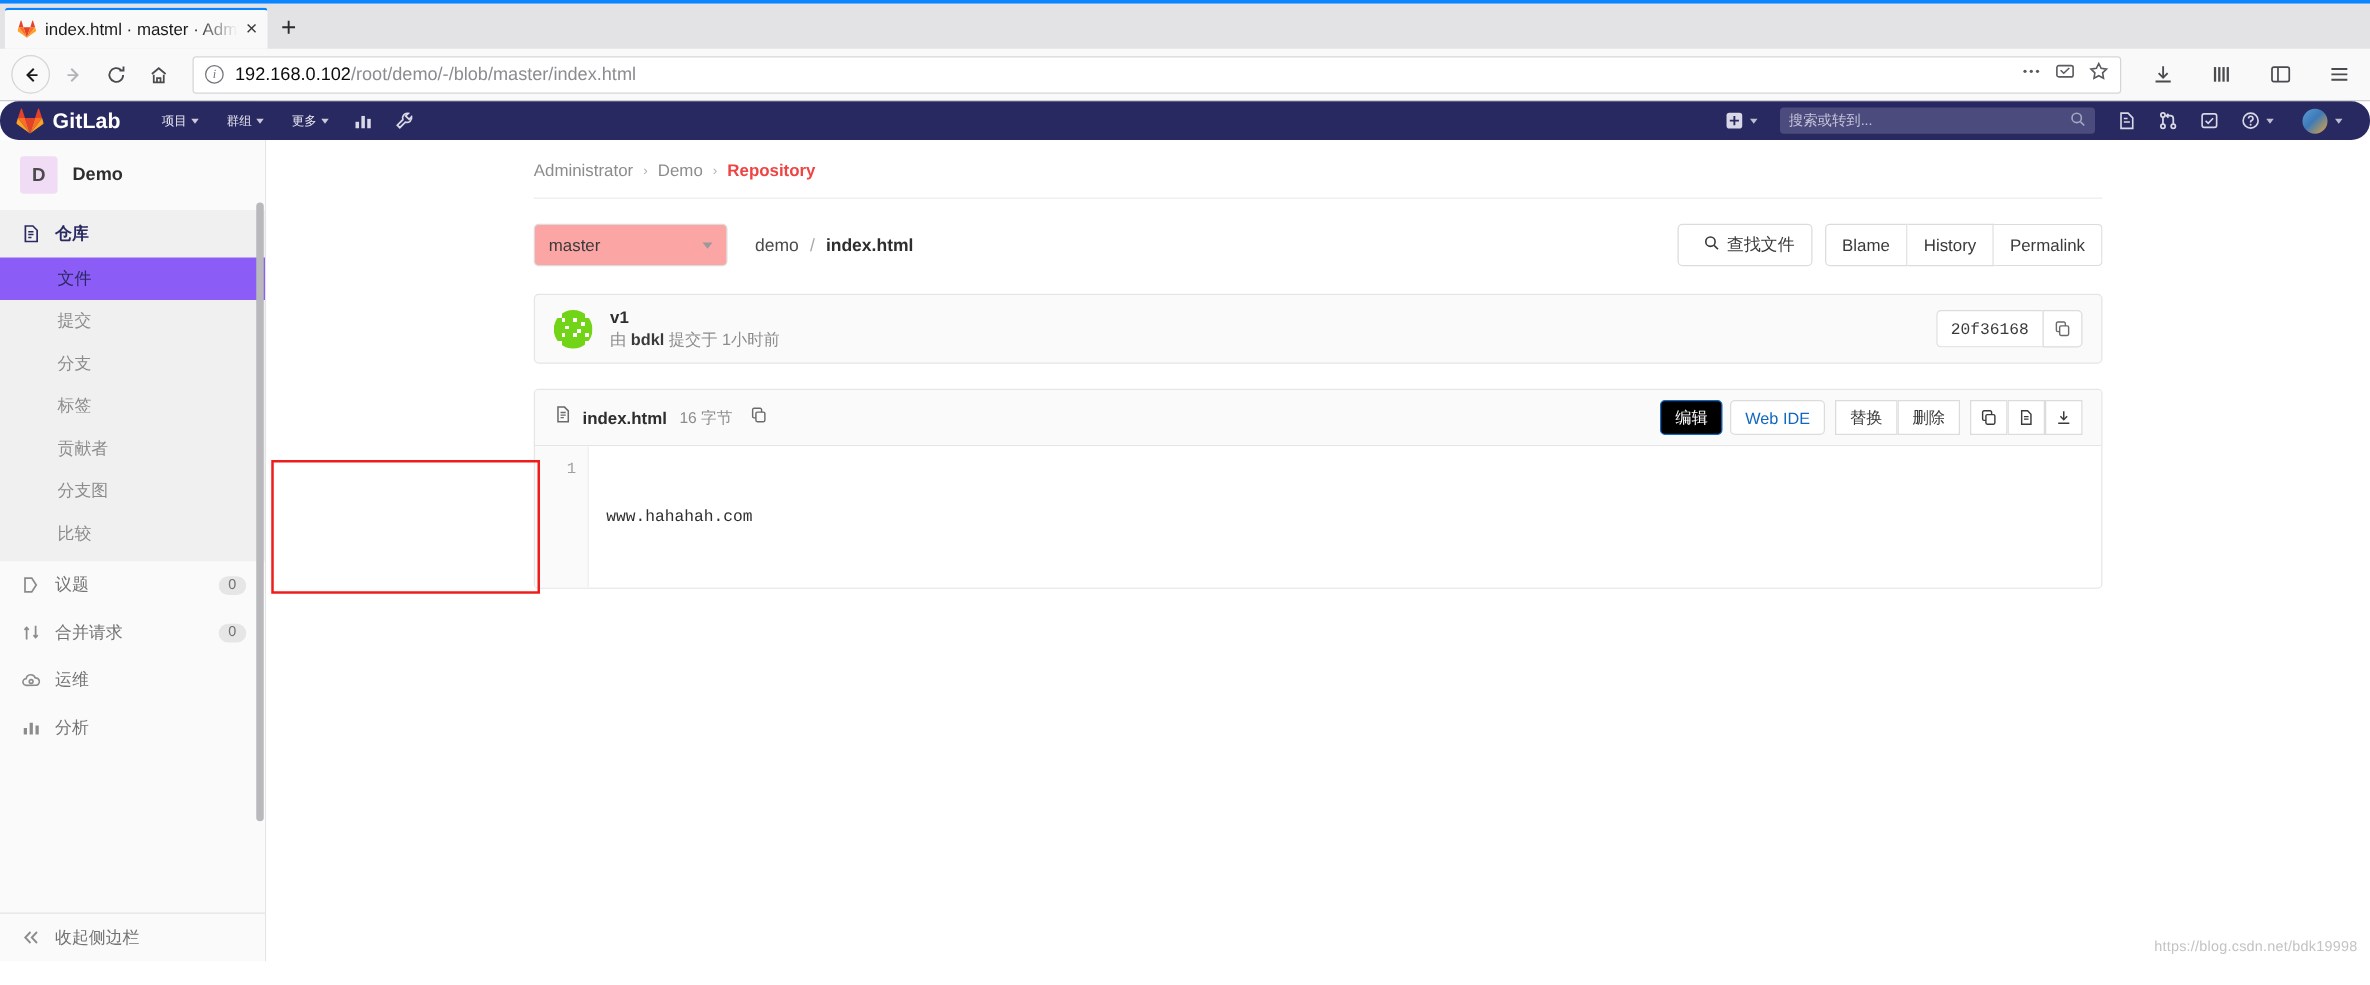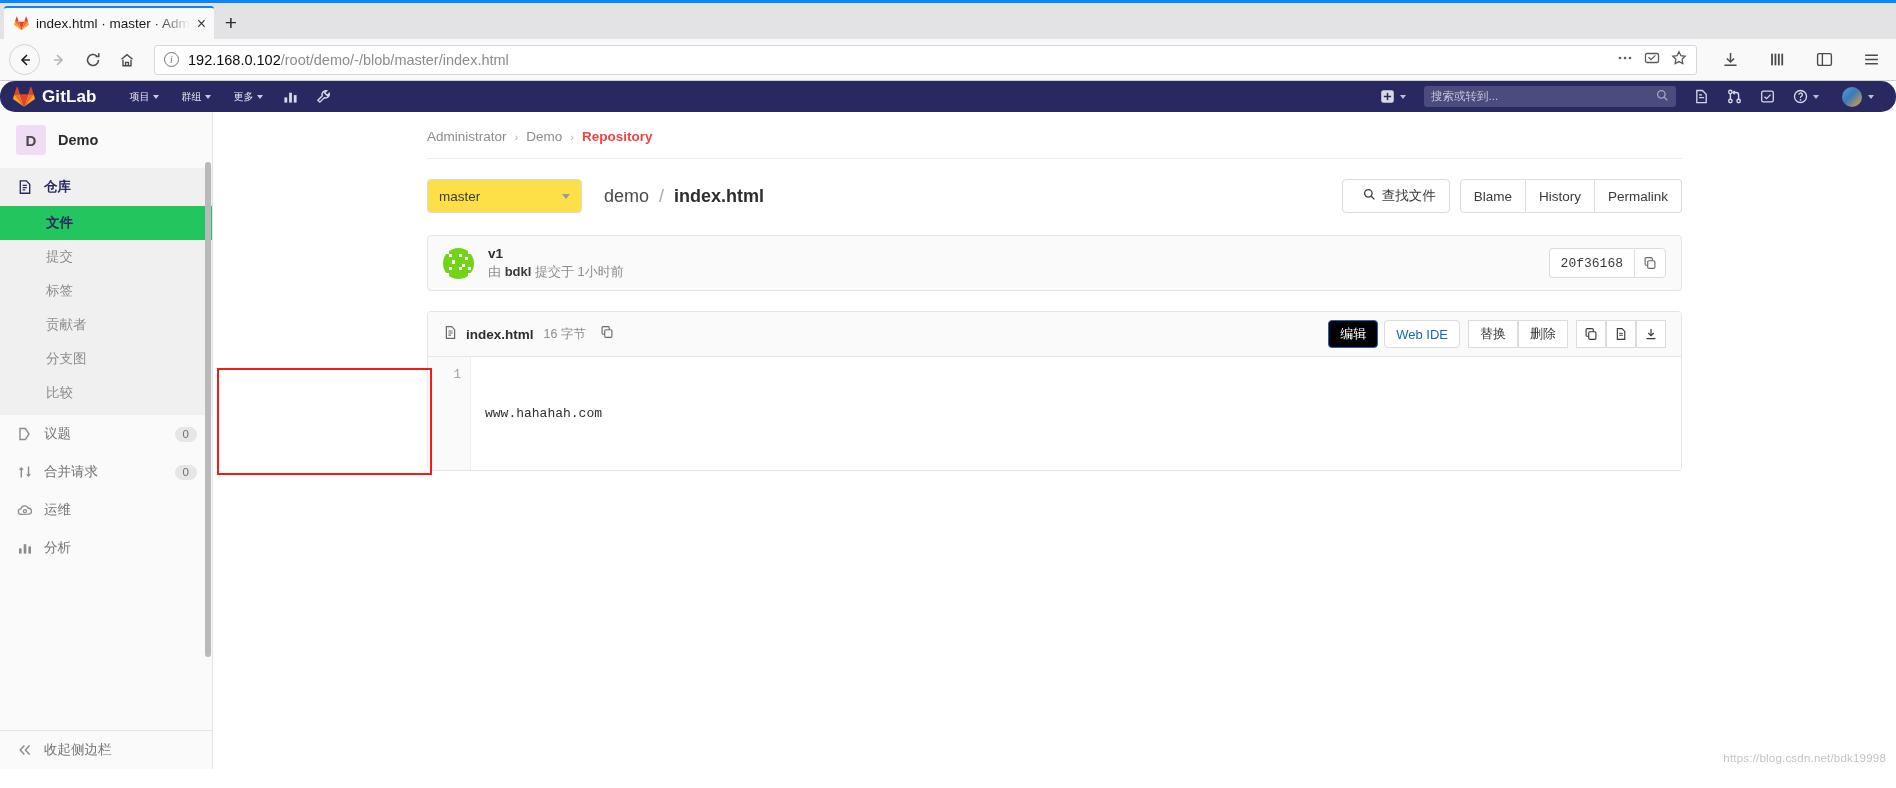--- a/index.html
+++ b/index.html
@@ -114,21 +114,21 @@
   .sitem .slabel { flex:1 1 auto; }
   .sitem.active { background:#f0f0f0; color:#292961; font-weight:600; }
   .sitem .sicon { width:17px; flex:0 0 17px; display:flex; align-items:center; justify-content:center; color:#8c8c8c; }
   .sitem.active .sicon { color:#292961; }
   .badge-count {
     background:#e6e6e6; color:#707070; font-size:11.5px;
     border-radius:9px; padding:1.5px 8px; margin-left:auto;
   }
   .subnav { background:#f0f0f0; display:flex; flex-direction:column; padding-bottom:5px; }
   .subitem { padding:8px 15px 8px 46px; color:#8c8c8c; cursor:pointer; font-size:13.5px; }
-  .subitem.active { color:#292961; font-weight:700; background:#22c55e; }
+  .subitem.active { color:#292961; font-weight:400; background:#8b5cf6; }
   .sidebar-bottom { margin-top:auto; border-top:1px solid #e4e4e4; }
   #scrolltrack {
     position:absolute; right:0; top:0; width:8px; height:100%; background:transparent;
   }
   #scrollthumb {
     position:absolute; right:1px; top:50px; width:6px; height:495px;
     background:#b8b8bd; border-radius:3px;
   }
 
   
@@ -136,29 +136,29 @@
   #content-inner { max-width:1255px; margin:0 auto; padding-top:17px; }
 
   .breadcrumb { display:flex; align-items:center; gap:8px; font-size:13.5px; color:#8c8c8c; padding-bottom:14px; border-bottom:1px solid #ededed; }
   .breadcrumb .crumb { cursor:pointer; }
   .breadcrumb .crumb.last { color:#ef4444; font-weight:700; }
   .bc-sep { color:#b0b0b0; font-size:11px; }
 
   .filebar { display:flex; align-items:center; padding:20px 0 0 0; }
   #branch-select {
     width:155px; height:34px; border:1px solid #dcdcdc; border-radius:4px;
-    background:#fde047; display:flex; align-items:center; padding:0 11px;
+    background:#fca5a5; display:flex; align-items:center; padding:0 11px;
     font-size:13.5px; color:#3a3a3a; cursor:pointer;justify-content:space-between;
   }
   #branch-select .caret2 {
     margin-left:auto; width:0;height:0;
     border-left:4px solid transparent;border-right:4px solid transparent;
     border-top:5px solid #9a9a9a;
   }
-  .path { margin-left:22px; font-size:18px; color:#4a4a4a; }
+  .path { margin-left:22px; font-size:14px; color:#4a4a4a; }
   .path .sep { color:#a8a8a8; margin:0 5px; }
   .path b { color:#2e2e2e; font-weight:700; }
 
   .filebar-actions { margin-left:auto; display:flex; align-items:center; }
   .btn {
     height:34px; border:1px solid #dcdcdc; background:#fff;
     font-size:13.5px; color:#3a3a3a; padding:0 13px;
     display:flex; align-items:center; gap:6px; cursor:pointer;
   }
   .btn-group { display:flex; }
@@ -461,20 +461,21 @@
               <path d="M3.3 1.8h6l3.4 3.4v9H3.3z"></path>
               <path d="M5.6 6.3h4.2M5.6 8.6h4.2M5.6 10.9h2.6" stroke-width="1.2"></path>
             </svg>
         </span>
         <span class="slabel">仓库</span>
       </div>
 
       <div class="subnav">
         <div class="subitem active">文件</div>
         <div class="subitem">提交</div>
+        <div class="subitem">分支</div>
         <div class="subitem">标签</div>
         <div class="subitem">贡献者</div>
         <div class="subitem">分支图</div>
         <div class="subitem">比较</div>
       </div>
 
       <div class="sitem">
         <span class="sicon">
           <svg width="16" height="16" viewBox="0 0 16 16" fill="none" stroke="currentColor" stroke-width="1.4">
               <path d="M3 2.5h5.4l3.6 5.5-3.6 5.5H3z"></path>

